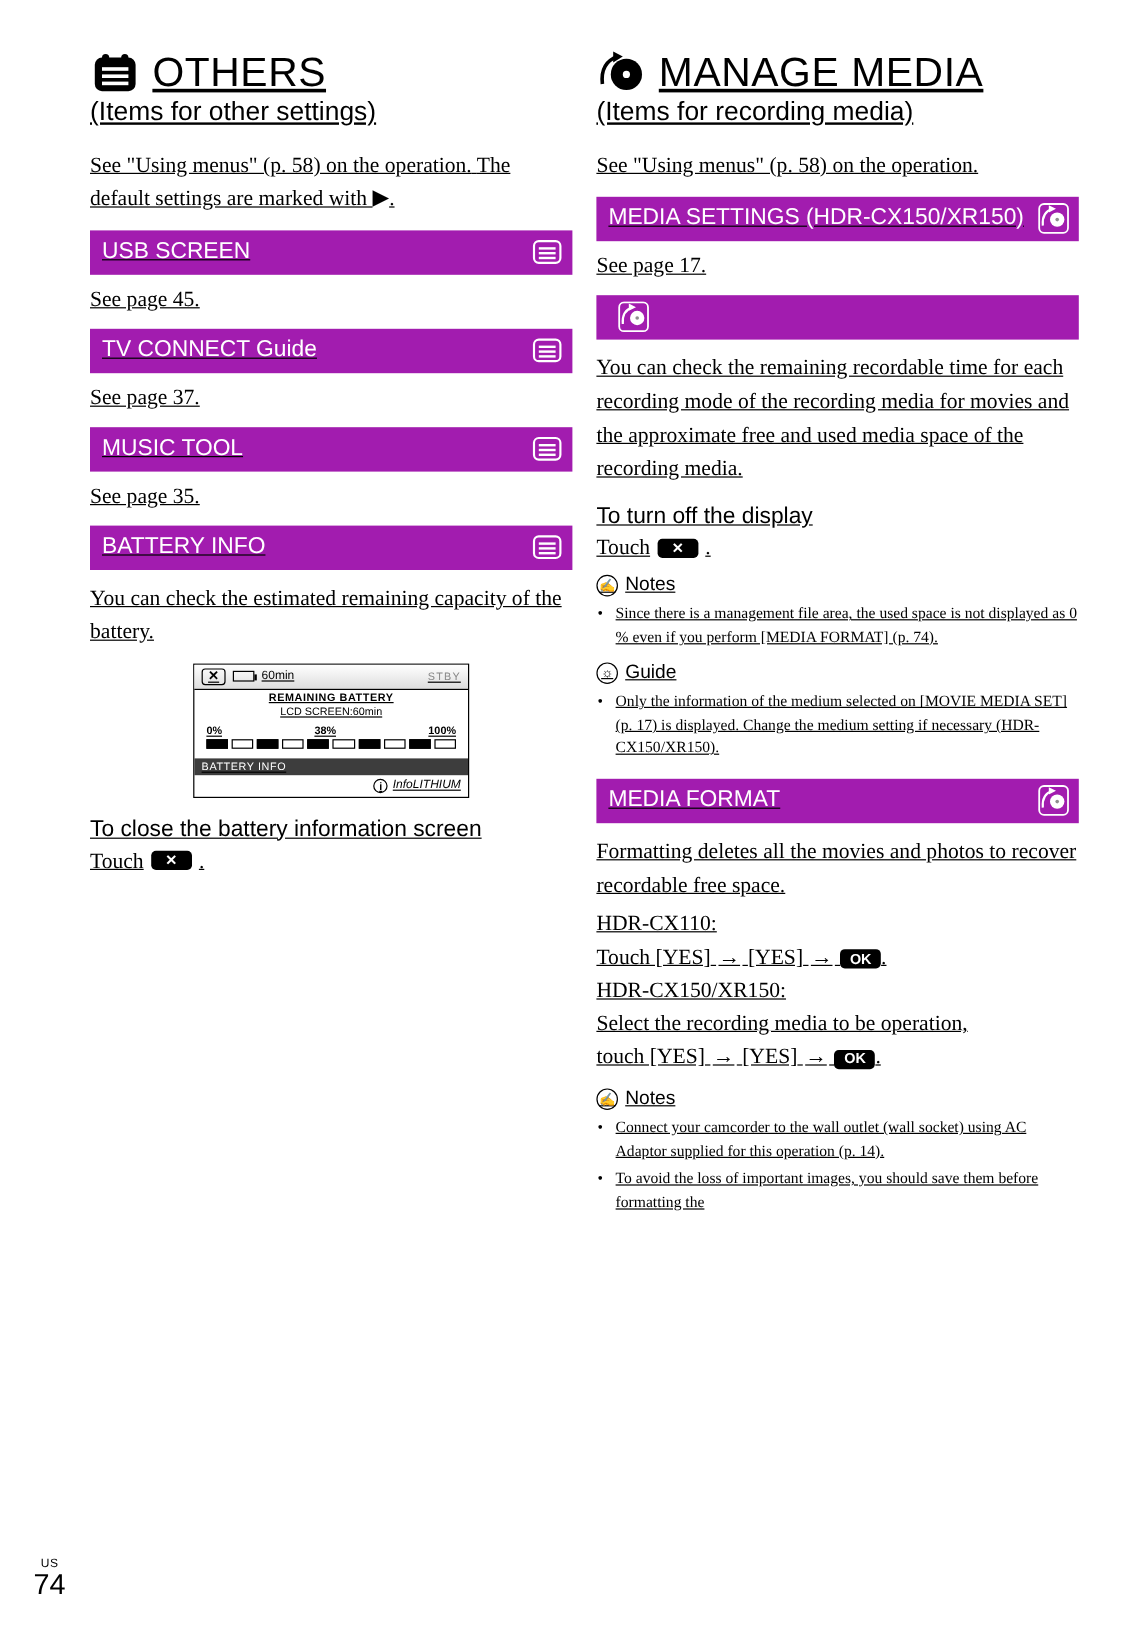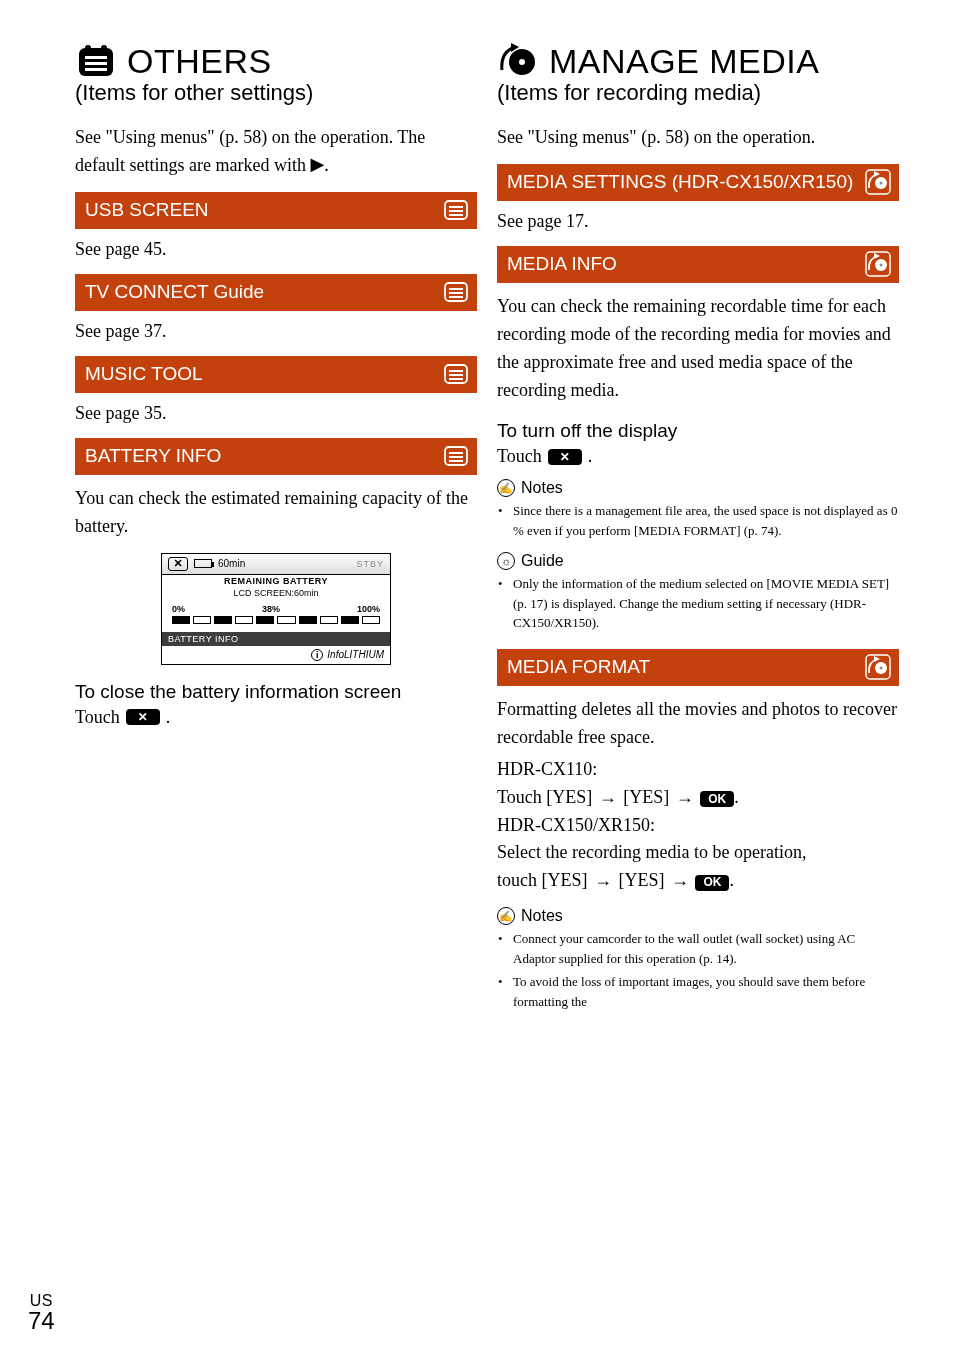--- a/index.html
+++ b/index.html
@@ -8,20 +8,21 @@
     width: 954px;
     height: 1357px;
     background: #fff;
     color: #000;
     position: relative;
     padding: 40px 55px 30px 75px;
   }
   .columns {
     display: flex;
     gap: 20px;
+    text-decoration: underline;
   }
   .col {
     flex: 1;
     min-width: 0;
   }
 
   .sec-heading {
     display: flex;
     align-items: center;
     gap: 10px;
@@ -46,21 +47,21 @@
     margin-bottom: 18px;
   }
   .body-text {
     font-size: 18px;
     line-height: 1.55;
     margin-bottom: 12px;
   }
   .tri { display: inline-block; transform: translateY(-1px); }
 
   .menu-header {
-    background: #c2410c;
+    background: #a21caf;
     color: #fff;
     font-family: "Segoe UI", "Helvetica Neue", Arial, sans-serif;
     font-size: 19px;
     padding: 5px 8px 6px 10px;
     display: flex;
     align-items: center;
     justify-content: space-between;
     margin-top: 10px;
     line-height: 1.25;
   }
@@ -198,21 +199,21 @@
 
   .page-footer {
     position: absolute;
     left: 28px;
     bottom: 24px;
     text-align: center;
     line-height: 1;
   }
   .page-footer .region {
     font-family: "Segoe UI", Arial, sans-serif;
-    font-size: 16px;
+    font-size: 10px;
     letter-spacing: 0.5px;
   }
   .page-footer .num {
     font-family: "Segoe UI", Arial, sans-serif;
     font-size: 24px;
   }
 </style>
 </head>
 <body>
 
@@ -344,21 +345,20 @@
           <rect x="1" y="1" width="24" height="24" rx="4" fill="none" stroke="#fff" stroke-width="1.5"></rect>
           <circle cx="16" cy="14" r="6" fill="#fff"></circle>
           <circle cx="16" cy="14" r="1.5" fill="#8e8e8e"></circle>
           <path d="M4 19 Q3 8 12 5" fill="none" stroke="#fff" stroke-width="1.8"></path>
           <polygon points="9,2 15,5 9,8" fill="#fff"></polygon>
         </svg>
     </div>
     <p class="see-page">See page 17.</p>
 
     <div class="menu-header">
-      <span class="hdr-txt">MEDIA INFO</span>
       <svg class="cat-icon-sm" viewBox="0 0 26 26">
           <rect x="1" y="1" width="24" height="24" rx="4" fill="none" stroke="#fff" stroke-width="1.5"></rect>
           <circle cx="16" cy="14" r="6" fill="#fff"></circle>
           <circle cx="16" cy="14" r="1.5" fill="#8e8e8e"></circle>
           <path d="M4 19 Q3 8 12 5" fill="none" stroke="#fff" stroke-width="1.8"></path>
           <polygon points="9,2 15,5 9,8" fill="#fff"></polygon>
         </svg>
     </div>
     <p class="body-text" style="margin-top:10px">You can check the remaining recordable time for each recording mode of the recording media for movies and the approximate free and used media space of the recording media.</p>
 

